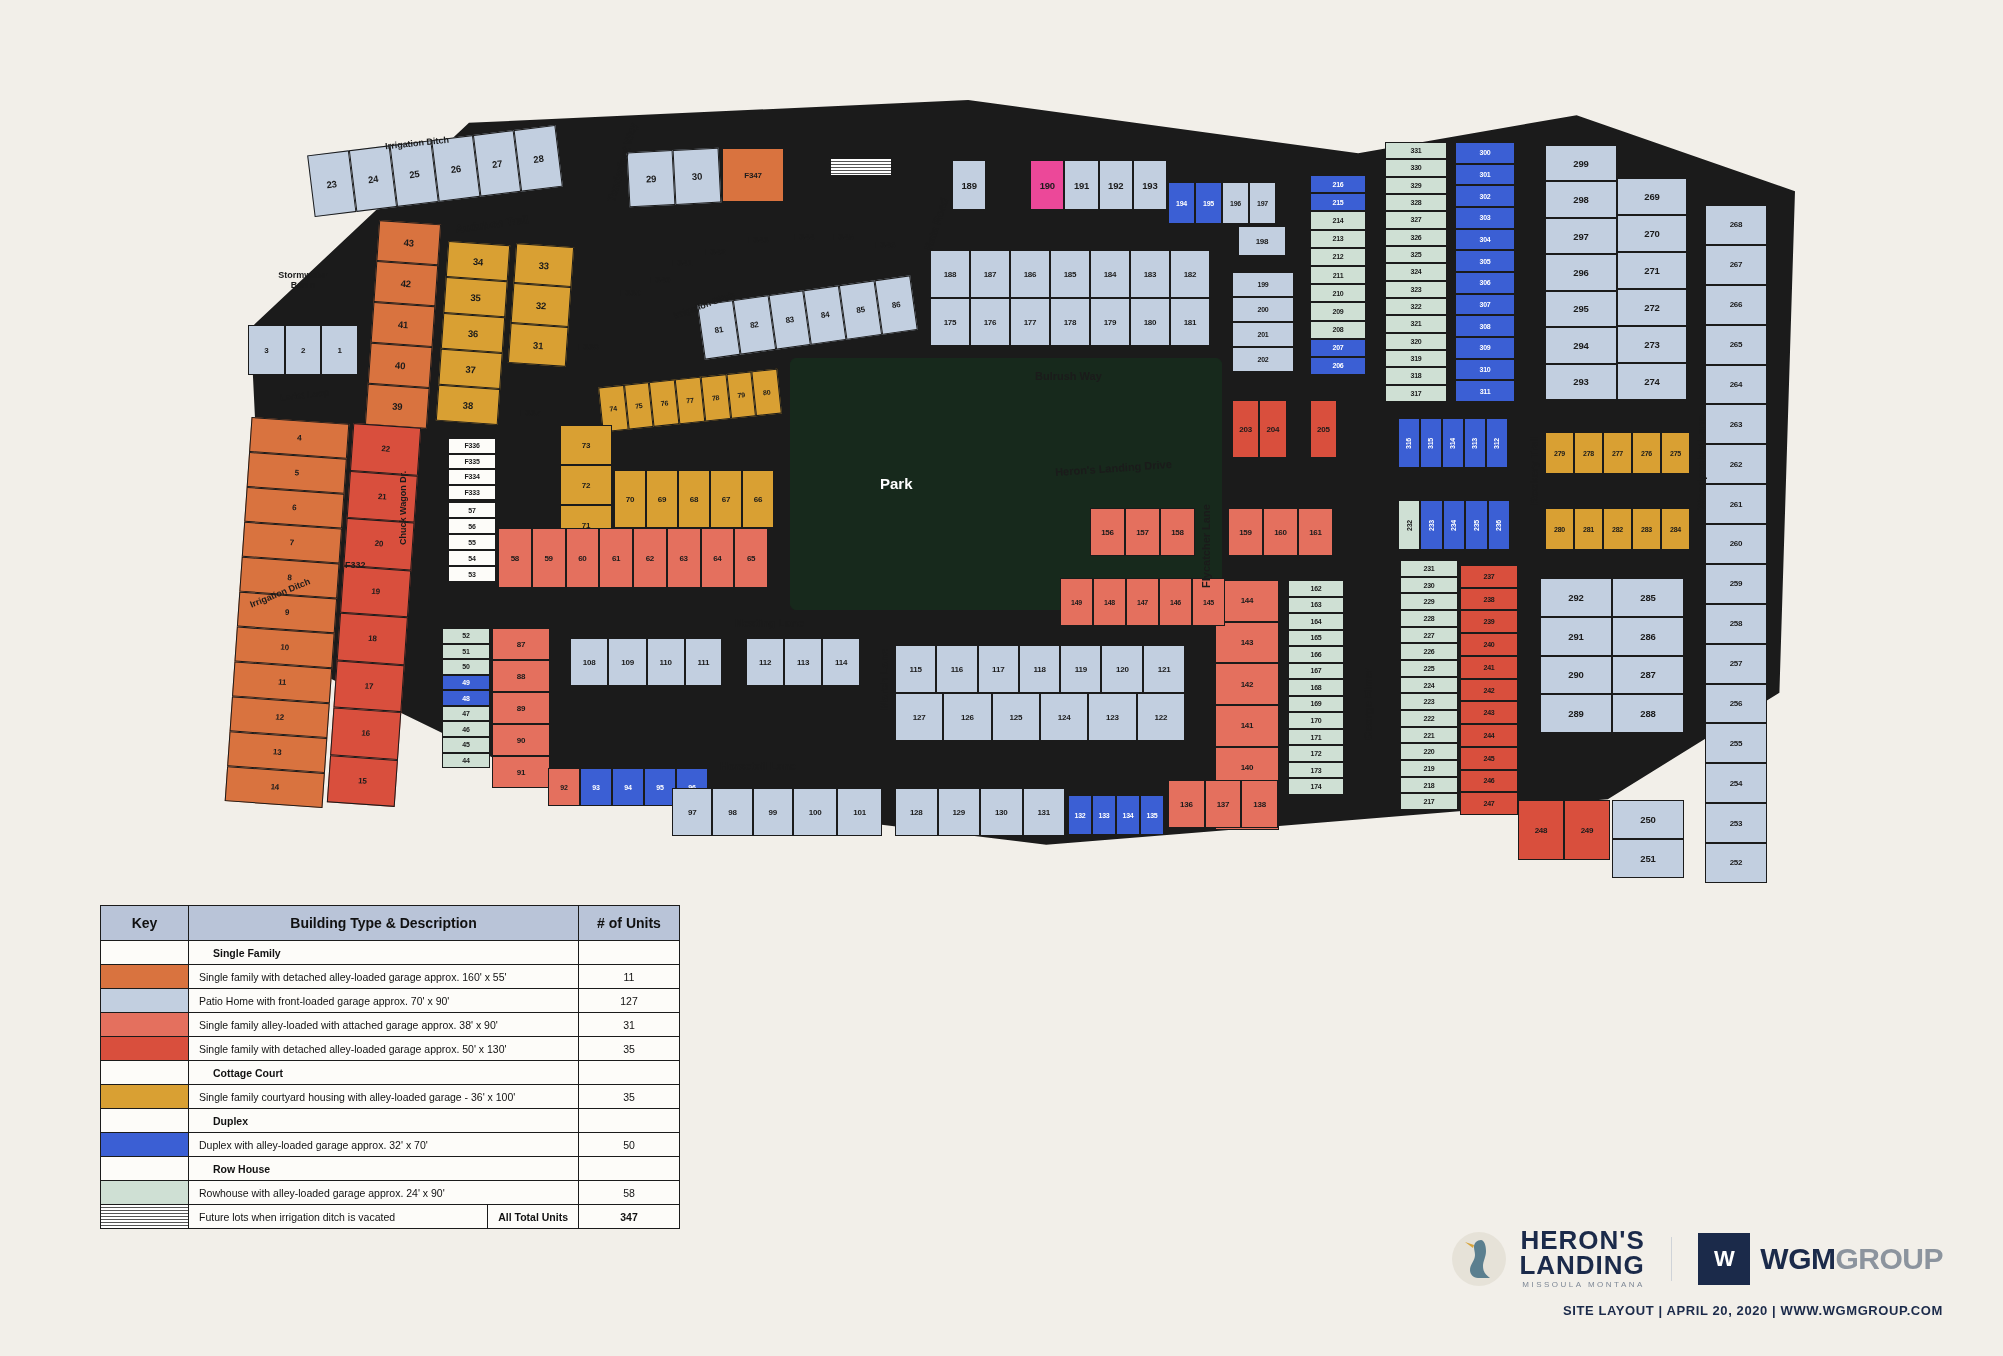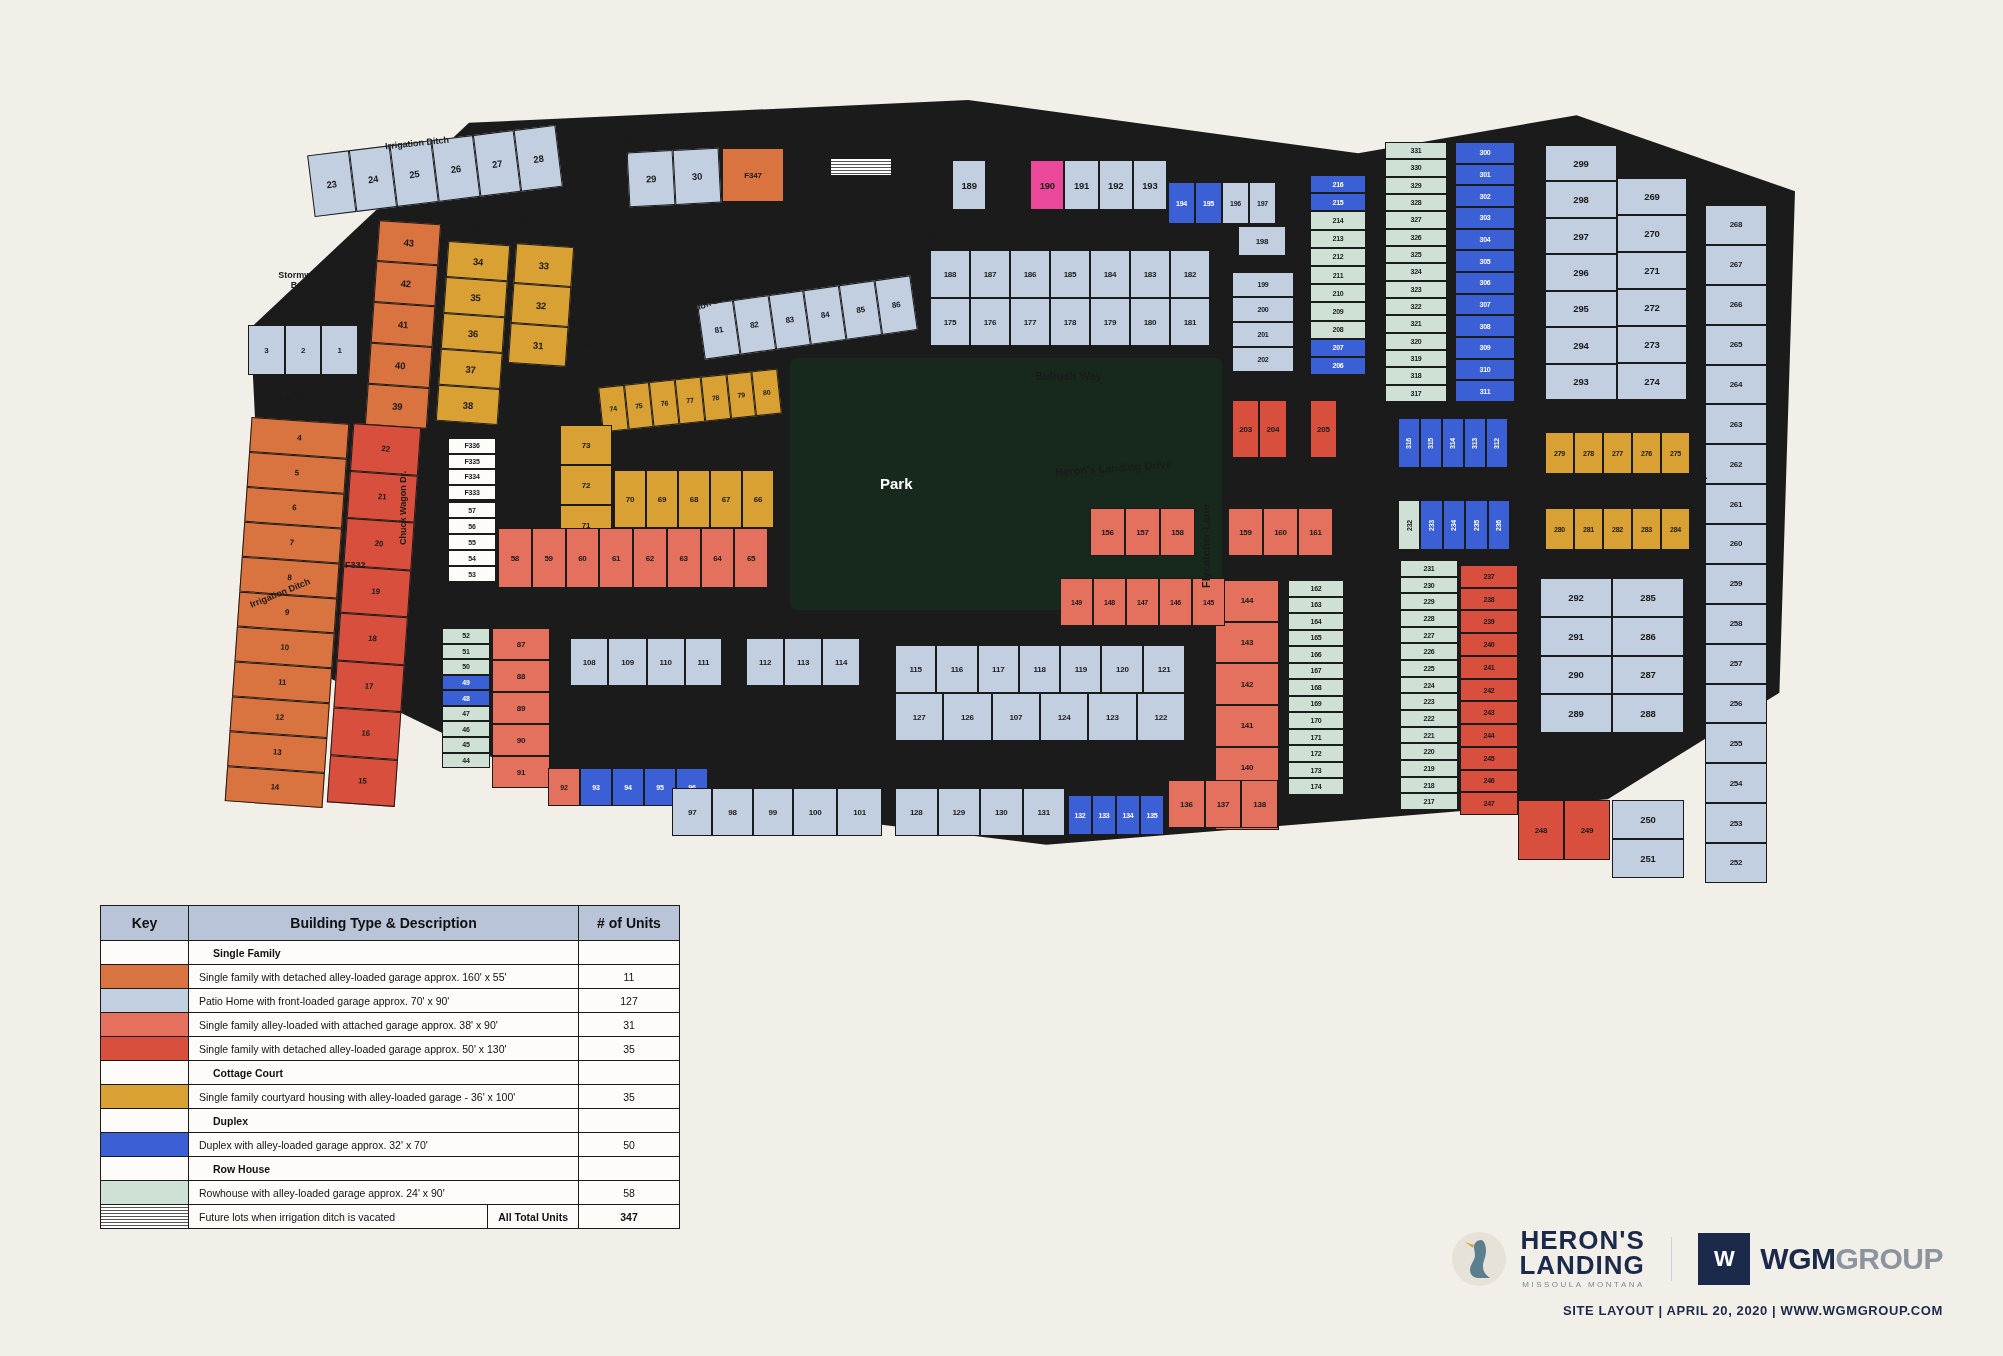--- a/index.html
+++ b/index.html
@@ -580,21 +580,21 @@
     <div class="lot small" style="background:#c2cfe0;">116</div>
     <div class="lot small" style="background:#c2cfe0;">117</div>
     <div class="lot small" style="background:#c2cfe0;">118</div>
     <div class="lot small" style="background:#c2cfe0;">119</div>
     <div class="lot small" style="background:#c2cfe0;">120</div>
     <div class="lot small" style="background:#c2cfe0;">121</div>
   </div>
   <div class="lotblock" style="left:895px;top:693px;width:290px;height:48px;">
     <div class="lot small" style="background:#c2cfe0;">127</div>
     <div class="lot small" style="background:#c2cfe0;">126</div>
-    <div class="lot small" style="background:#c2cfe0;">107</div>
+    <div class="lot small" style="background:#c2cfe0;">125</div>
     <div class="lot small" style="background:#c2cfe0;">124</div>
     <div class="lot small" style="background:#c2cfe0;">123</div>
     <div class="lot small" style="background:#c2cfe0;">122</div>
   </div>
 
   <div class="lotblock" style="left:672px;top:788px;width:210px;height:48px;">
     <div class="lot small" style="background:#c2cfe0;">97</div>
     <div class="lot small" style="background:#c2cfe0;">98</div>
     <div class="lot small" style="background:#c2cfe0;">99</div>
     <div class="lot small" style="background:#c2cfe0;">100</div>

